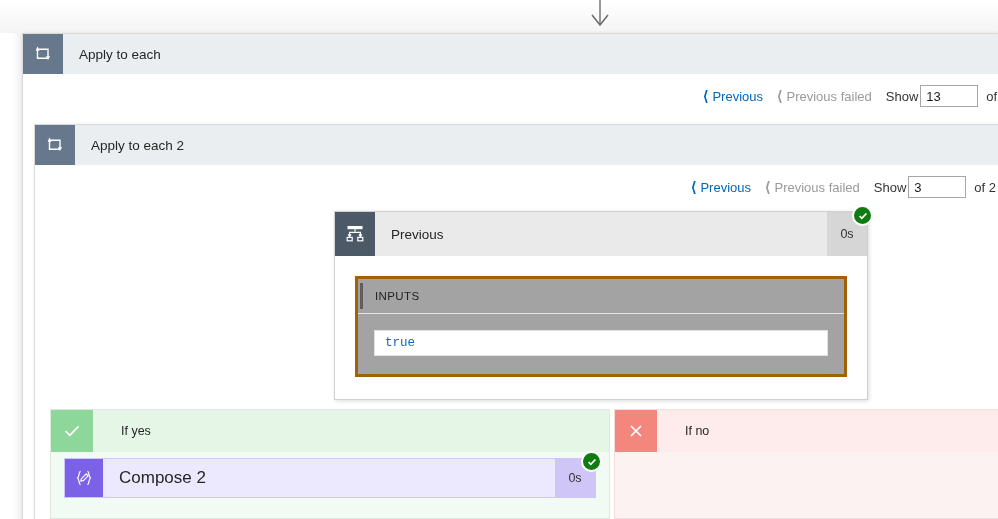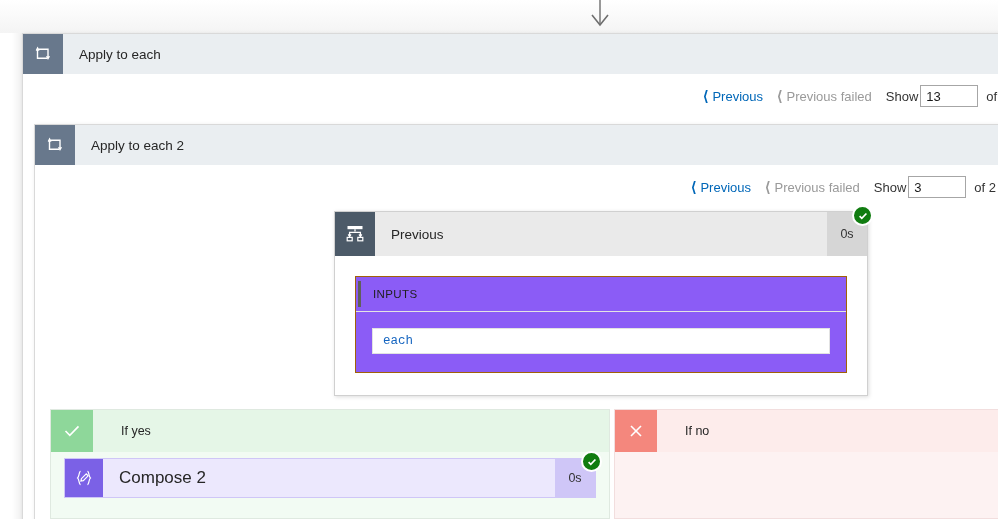--- a/index.html
+++ b/index.html
@@ -188,22 +188,22 @@
     border: 2px solid #ffffff;
     display: flex;
     align-items: center;
     justify-content: center;
   }
 
   #condition-body {
     padding: 20px 20px 22px 20px;
   }
   #inputs-panel {
-    border: 1px solid #a16207;
-    background: #8b5cf6;
+    border: 3px solid #a16207;
+    background: #a3a3a3;
   }
   #inputs-header {
     height: 34px;
     display: flex;
     align-items: center;
     border-bottom: 1px solid #e4e4e4;
     position: relative;
   }
   #inputs-accent {
     width: 3px;
@@ -433,21 +433,21 @@
   </div>
 
   <div id="condition-body">
     <div id="inputs-panel">
       <div id="inputs-header">
         <div id="inputs-accent"></div>
         <div id="inputs-title">INPUTS</div>
       </div>
       <div id="inputs-content">
         <div class="field-value-box">
-          <span class="field-value-text">each</span>
+          <span class="field-value-text">true</span>
         </div>
       </div>
     </div>
   </div>
 </div>
 
 <div class="branch" id="branch-yes">
   <div class="branch-header">
     <div class="branch-icon" id="yes-icon">
       <svg width="20" height="20" viewBox="0 0 20 20">

